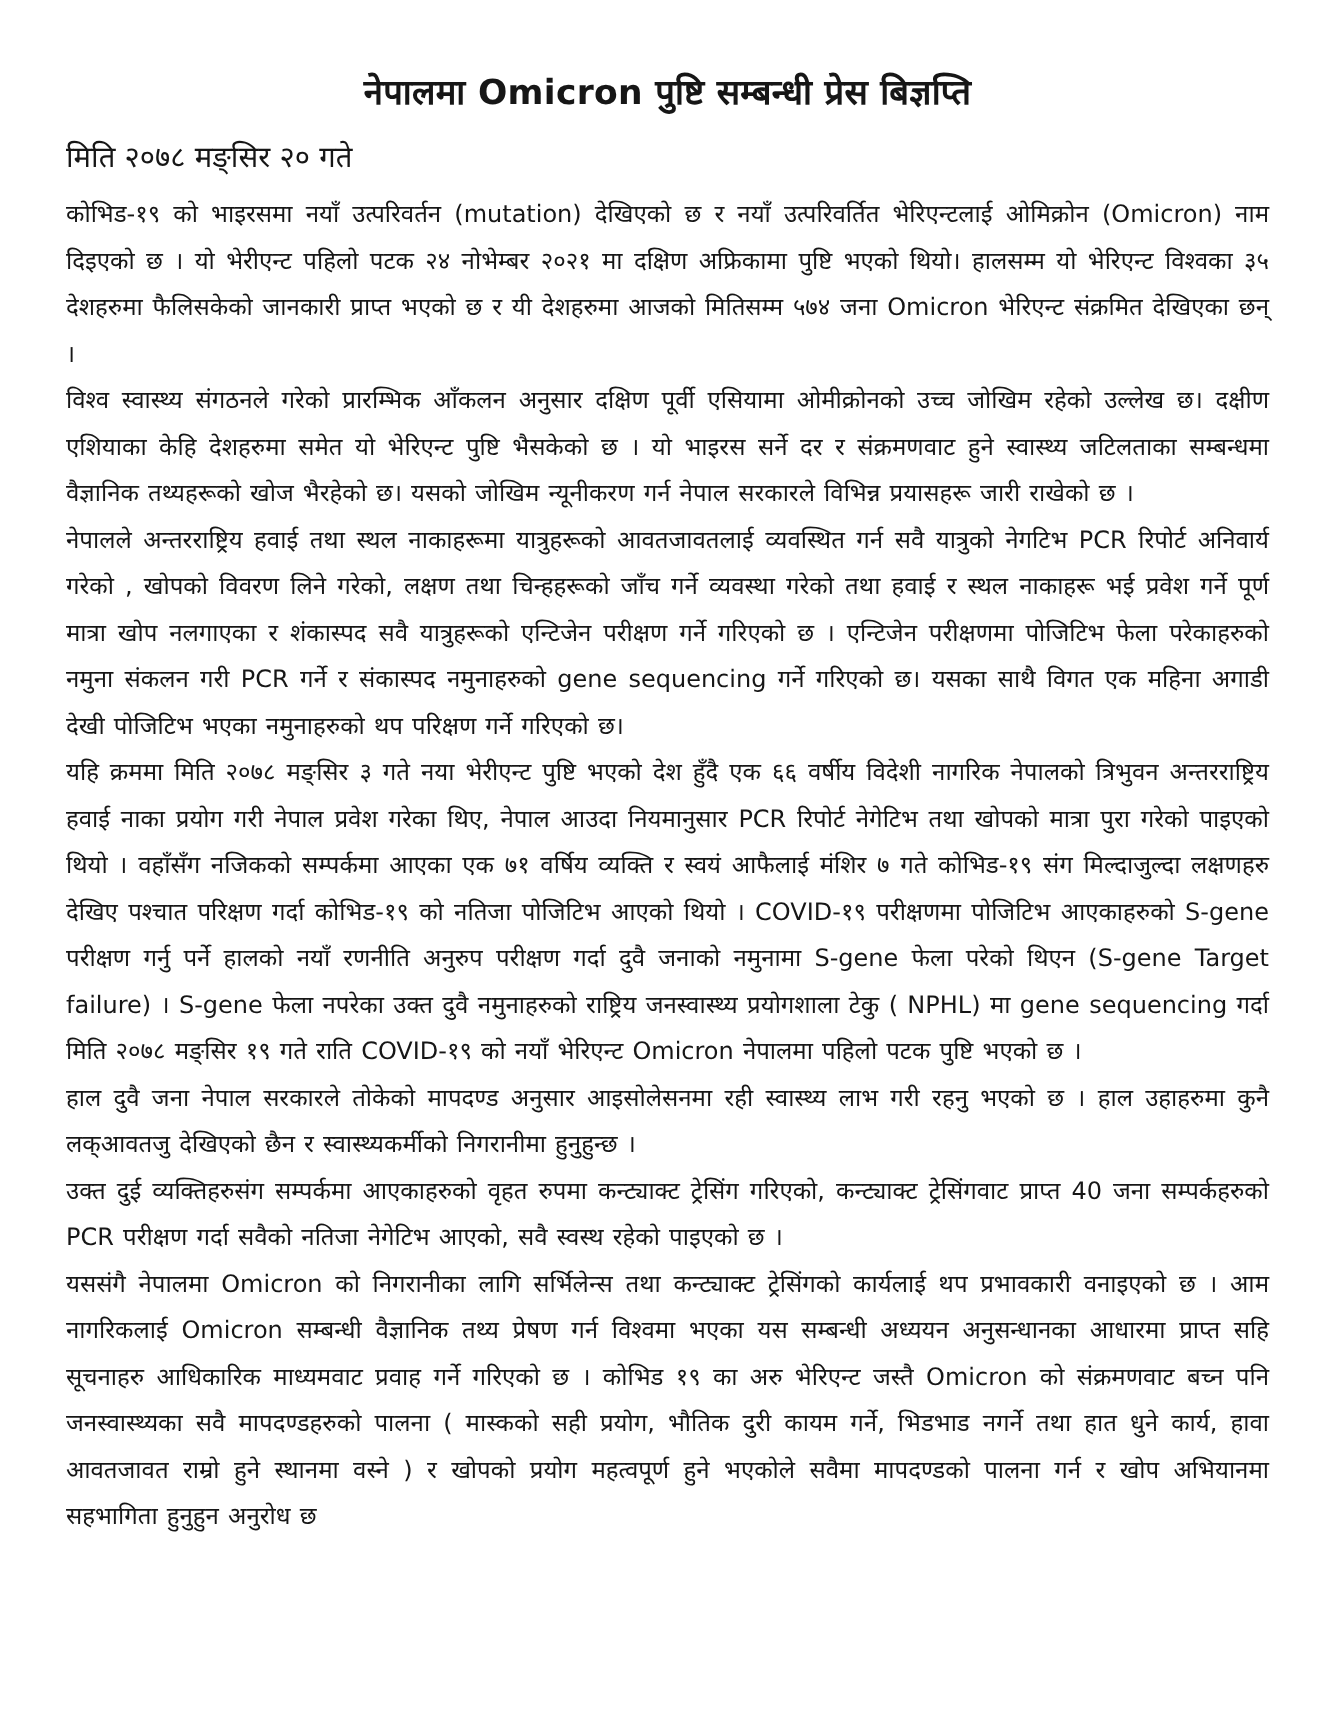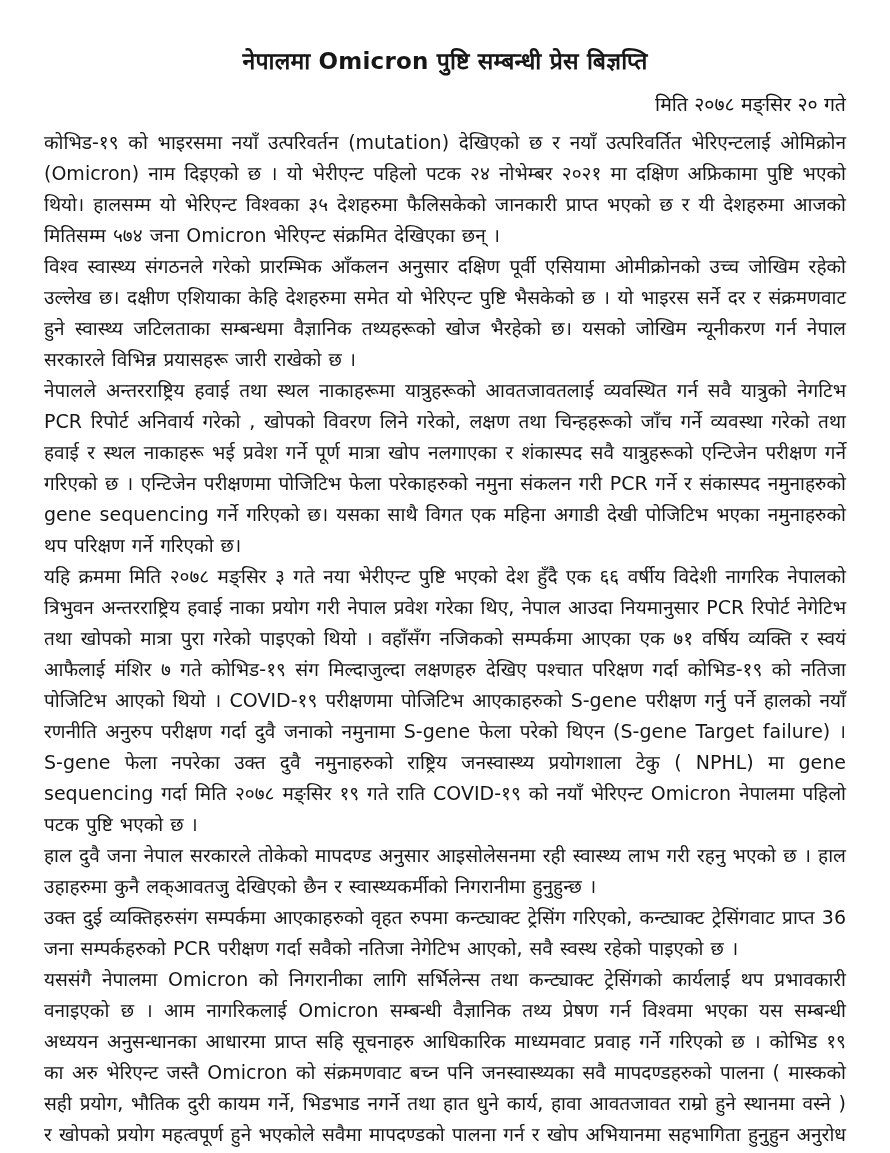--- a/index.html
+++ b/index.html
@@ -19,40 +19,40 @@
     overflow: hidden;
   }
   .title {
     font-size: 23px;
     font-weight: bold;
     text-align: center;
     margin: 0 0 14px 0;
     letter-spacing: 0.2px;
   }
   .date-line {
-    text-align: right;
+    text-align: left;
     font-size: 19.5px;
     margin: 0 0 10px 0;
   }
   .para {
-    font-size: 19px;
+    font-size: 16px;
     line-height: 31px;
     text-align: justify;
     margin: 0;
     word-spacing: 1px;
   }
 </style>
 </head>
 <body>
 
 <div class="page">
   <h1 class="title">नेपालमा Omicron पुष्टि सम्बन्धी प्रेस बिज्ञप्ति</h1>
   <div class="date-line">मिति २०७८ मङ्सिर २० गते</div>
 
   <p class="para">कोभिड-१९ को भाइरसमा नयाँ उत्परिवर्तन (mutation) देखिएको छ र नयाँ उत्परिवर्तित भेरिएन्टलाई ओमिक्रोन (Omicron) नाम दिइएको छ । यो भेरीएन्ट पहिलो पटक २४ नोभेम्बर २०२१ मा दक्षिण अफ्रिकामा पुष्टि भएको थियो। हालसम्म यो भेरिएन्ट विश्वका ३५ देशहरुमा फैलिसकेको जानकारी प्राप्त भएको छ र यी देशहरुमा आजको मितिसम्म ५७४ जना Omicron भेरिएन्ट संक्रमित देखिएका छन् ।</p>
   <p class="para">विश्व स्वास्थ्य संगठनले गरेको प्रारम्भिक आँकलन अनुसार दक्षिण पूर्वी एसियामा ओमीक्रोनको उच्च जोखिम रहेको उल्लेख छ। दक्षीण एशियाका केहि देशहरुमा समेत यो भेरिएन्ट पुष्टि भैसकेको छ । यो भाइरस सर्ने दर र संक्रमणवाट हुने स्वास्थ्य जटिलताका सम्बन्धमा वैज्ञानिक तथ्यहरूको खोज भैरहेको छ। यसको जोखिम न्यूनीकरण गर्न नेपाल सरकारले विभिन्न प्रयासहरू जारी राखेको छ ।</p>
   <p class="para">नेपालले अन्तरराष्ट्रिय हवाई तथा स्थल नाकाहरूमा यात्रुहरूको आवतजावतलाई व्यवस्थित गर्न सवै यात्रुको नेगटिभ PCR रिपोर्ट अनिवार्य गरेको , खोपको विवरण लिने गरेको, लक्षण तथा चिन्हहरूको जाँच गर्ने व्यवस्था गरेको तथा हवाई र स्थल नाकाहरू भई प्रवेश गर्ने पूर्ण मात्रा खोप नलगाएका र शंकास्पद सवै यात्रुहरूको एन्टिजेन परीक्षण गर्ने गरिएको छ । एन्टिजेन परीक्षणमा पोजिटिभ फेला परेकाहरुको नमुना संकलन गरी PCR गर्ने र संकास्पद नमुनाहरुको gene sequencing गर्ने गरिएको छ। यसका साथै विगत एक महिना अगाडी देखी पोजिटिभ भएका नमुनाहरुको थप परिक्षण गर्ने गरिएको छ।</p>
   <p class="para">यहि क्रममा  मिति २०७८ मङ्सिर ३ गते नया भेरीएन्ट पुष्टि भएको देश हुँदै एक ६६ वर्षीय विदेशी नागरिक नेपालको त्रिभुवन अन्तरराष्ट्रिय हवाई नाका प्रयोग गरी नेपाल प्रवेश गरेका थिए, नेपाल आउदा नियमानुसार PCR रिपोर्ट नेगेटिभ तथा खोपको मात्रा पुरा गरेको पाइएको थियो । वहाँसँग नजिकको सम्पर्कमा आएका एक ७१ वर्षिय व्यक्ति र स्वयं आफैलाई मंशिर ७ गते  कोभिड-१९ संग मिल्दाजुल्दा लक्षणहरु देखिए पश्चात परिक्षण गर्दा कोभिड-१९ को नतिजा पोजिटिभ आएको थियो । COVID-१९ परीक्षणमा पोजिटिभ आएकाहरुको S-gene परीक्षण गर्नु पर्ने हालको नयाँ रणनीति अनुरुप परीक्षण गर्दा दुवै जनाको नमुनामा  S-gene फेला परेको थिएन (S-gene Target failure) । S-gene फेला नपरेका उक्त दुवै नमुनाहरुको राष्ट्रिय जनस्वास्थ्य प्रयोगशाला टेकु ( NPHL) मा gene sequencing गर्दा मिति २०७८ मङ्सिर १९ गते राति COVID-१९ को नयाँ भेरिएन्ट Omicron नेपालमा पहिलो पटक पुष्टि भएको छ ।</p>
   <p class="para">हाल दुवै जना नेपाल सरकारले तोकेको मापदण्ड  अनुसार आइसोलेसनमा रही स्वास्थ्य लाभ गरी रहनु भएको छ । हाल उहाहरुमा कुनै लक्आवतजु देखिएको छैन र स्वास्थ्यकर्मीको निगरानीमा हुनुहुन्छ ।</p>
-  <p class="para">उक्त दुई व्यक्तिहरुसंग सम्पर्कमा आएकाहरुको वृहत रुपमा कन्ट्याक्ट ट्रेसिंग गरिएको, कन्ट्याक्ट ट्रेसिंगवाट प्राप्त 36 जना सम्पर्कहरुको PCR परीक्षण गर्दा सवैको नतिजा नेगेटिभ आएको, सवै स्वस्थ रहेको पाइएको छ ।</p>
+  <p class="para">उक्त दुई व्यक्तिहरुसंग सम्पर्कमा आएकाहरुको वृहत रुपमा कन्ट्याक्ट ट्रेसिंग गरिएको, कन्ट्याक्ट ट्रेसिंगवाट प्राप्त 40 जना सम्पर्कहरुको PCR परीक्षण गर्दा सवैको नतिजा नेगेटिभ आएको, सवै स्वस्थ रहेको पाइएको छ ।</p>
   <p class="para">यससंगै नेपालमा Omicron को निगरानीका लागि सर्भिलेन्स तथा कन्ट्याक्ट ट्रेसिंगको कार्यलाई थप प्रभावकारी वनाइएको छ । आम नागरिकलाई  Omicron सम्बन्धी वैज्ञानिक तथ्य प्रेषण गर्न विश्वमा भएका यस सम्बन्धी अध्ययन अनुसन्धानका आधारमा प्राप्त सहि सूचनाहरु आधिकारिक माध्यमवाट प्रवाह गर्ने गरिएको छ । कोभिड १९ का अरु भेरिएन्ट जस्तै Omicron को संक्रमणवाट बच्न पनि जनस्वास्थ्यका सवै मापदण्डहरुको पालना ( मास्कको सही प्रयोग, भौतिक दुरी कायम गर्ने, भिडभाड नगर्ने तथा हात धुने कार्य, हावा आवतजावत राम्रो हुने स्थानमा वस्ने ) र खोपको प्रयोग महत्वपूर्ण हुने भएकोले सवैमा मापदण्डको पालना गर्न र खोप अभियानमा सहभागिता हुनुहुन अनुरोध छ</p>
 
 </div>
 
 </body></html>

